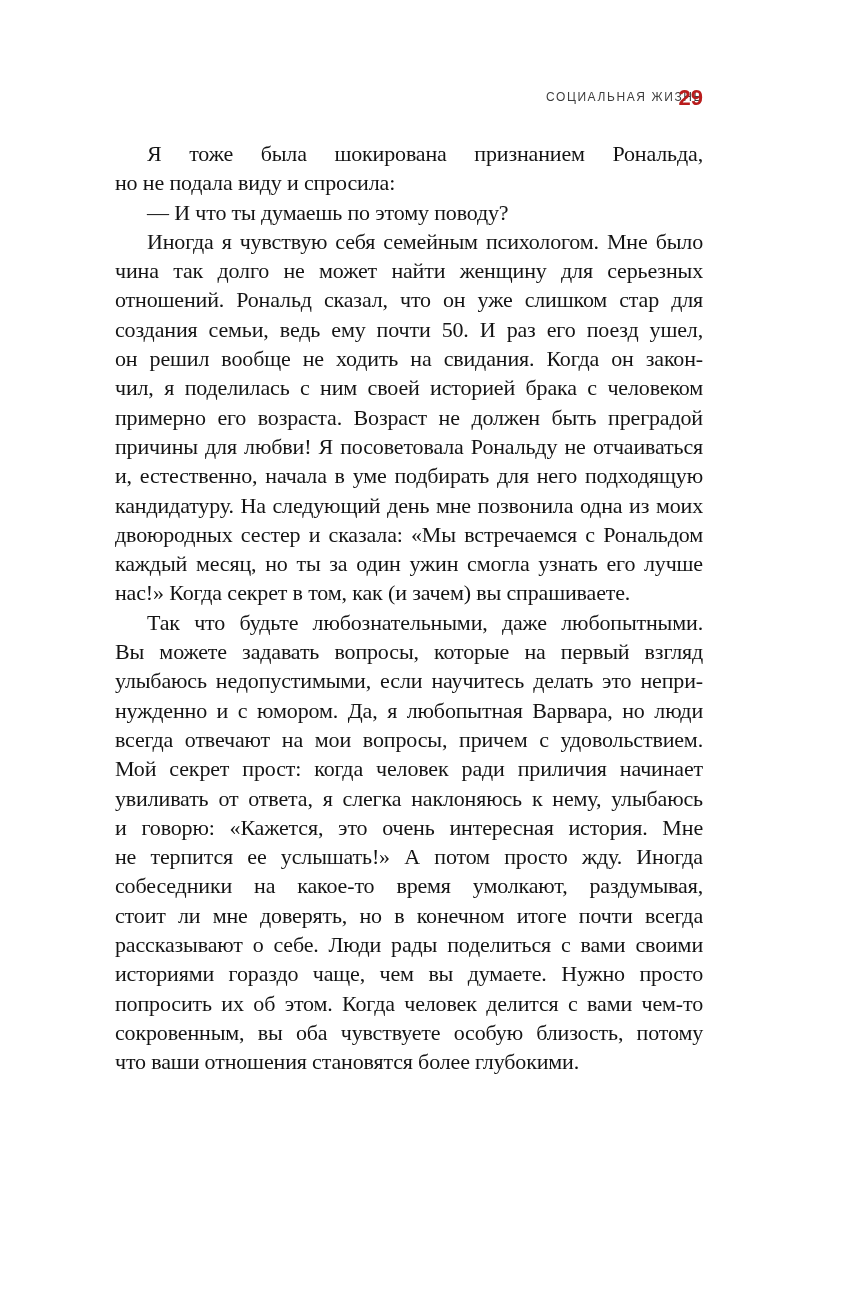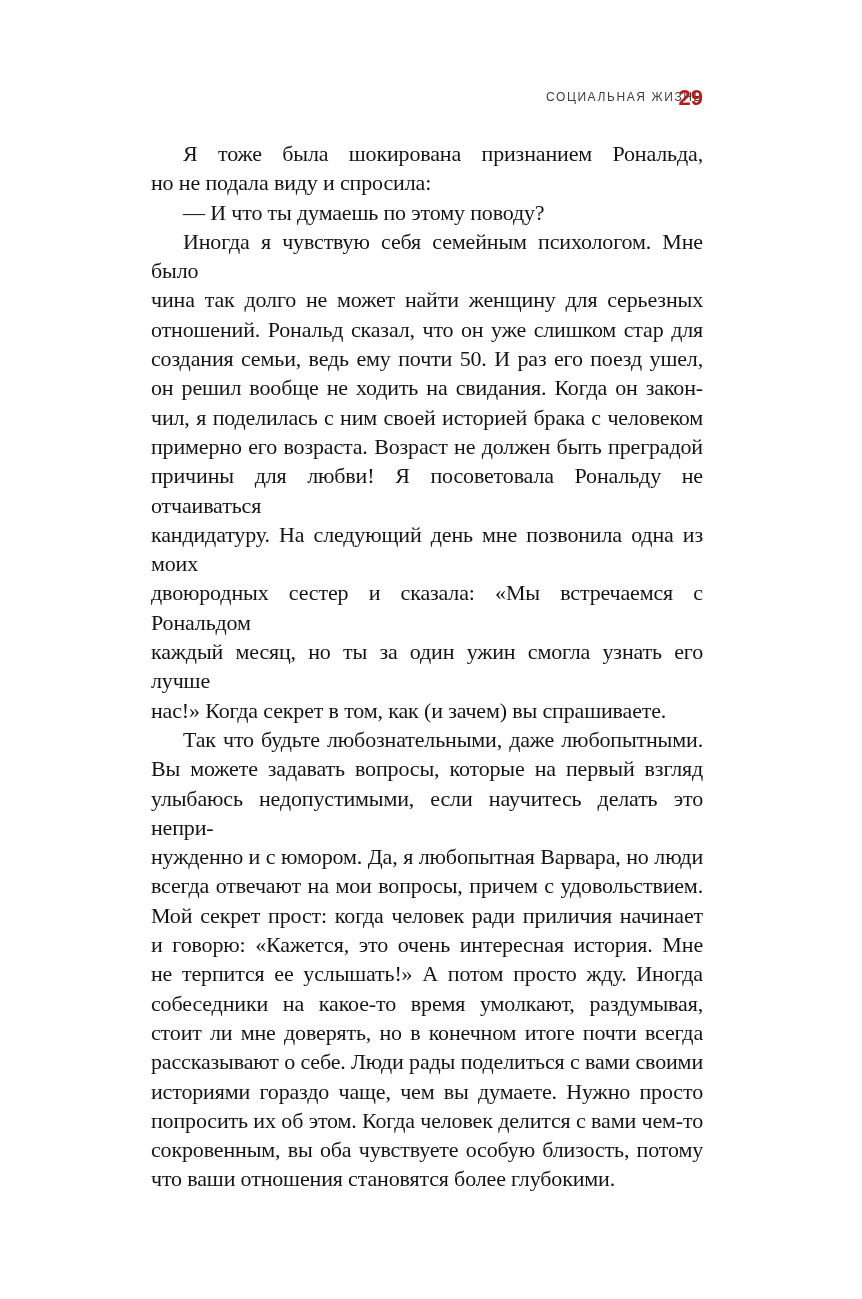--- a/index.html
+++ b/index.html
@@ -56,21 +56,20 @@
     font-size: 22px;
     line-height: 29.3px;
     letter-spacing: -0.15px;
     color: #141414;
   }
   .line {
     text-align: justify;
     text-align-last: justify;
     text-justify: inter-word;
     white-space: normal;
-    margin-left: 36px;
   }
   .line.last {
     text-align-last: left;
   }
   .line.indent {
     text-indent: 32px;
   }
 </style>
 </head>
 <body>
@@ -88,30 +87,32 @@
       <div class="line last">но не подала виду и спросила:</div>
       <div class="line indent last">— И что ты думаешь по этому поводу?</div>
       <div class="line indent">Иногда я чувствую себя семейным психологом. Мне было</div>
       <div class="line">чина так долго не может найти женщину для серьезных</div>
       <div class="line">отношений. Рональд сказал, что он уже слишком стар для</div>
       <div class="line">создания семьи, ведь ему почти 50. И раз его поезд ушел,</div>
       <div class="line">он решил вообще не ходить на свидания. Когда он закон-</div>
       <div class="line">чил, я поделилась с ним своей историей брака с человеком</div>
       <div class="line">примерно его возраста. Возраст не должен быть преградой</div>
       <div class="line">причины для любви! Я посоветовала Рональду не отчаиваться</div>
+      <div class="line">и, естественно, начала в уме подбирать для него подходящую</div>
       <div class="line">кандидатуру. На следующий день мне позвонила одна из моих</div>
       <div class="line">двоюродных сестер и сказала: «Мы встречаемся с Рональдом</div>
       <div class="line">каждый месяц, но ты за один ужин смогла узнать его лучше</div>
       <div class="line last">нас!» Когда секрет в том, как (и зачем) вы спрашиваете.</div>
       <div class="line indent">Так что будьте любознательными, даже любопытными.</div>
       <div class="line">Вы можете задавать вопросы, которые на первый взгляд</div>
       <div class="line">улыбаюсь недопустимыми, если научитесь делать это непри-</div>
       <div class="line">нужденно и с юмором. Да, я любопытная Варвара, но люди</div>
       <div class="line">всегда отвечают на мои вопросы, причем с удовольствием.</div>
       <div class="line">Мой секрет прост: когда человек ради приличия начинает</div>
+      <div class="line">увиливать от ответа, я слегка наклоняюсь к нему, улыбаюсь</div>
       <div class="line">и говорю: «Кажется, это очень интересная история. Мне</div>
       <div class="line">не терпится ее услышать!» А потом просто жду. Иногда</div>
       <div class="line">собеседники на какое-то время умолкают, раздумывая,</div>
       <div class="line">стоит ли мне доверять, но в конечном итоге почти всегда</div>
       <div class="line">рассказывают о себе. Люди рады поделиться с вами своими</div>
       <div class="line">историями гораздо чаще, чем вы думаете. Нужно просто</div>
       <div class="line">попросить их об этом. Когда человек делится с вами чем-то</div>
       <div class="line">сокровенным, вы оба чувствуете особую близость, потому</div>
       <div class="line last">что ваши отношения становятся более глубокими.</div>
     </div>

